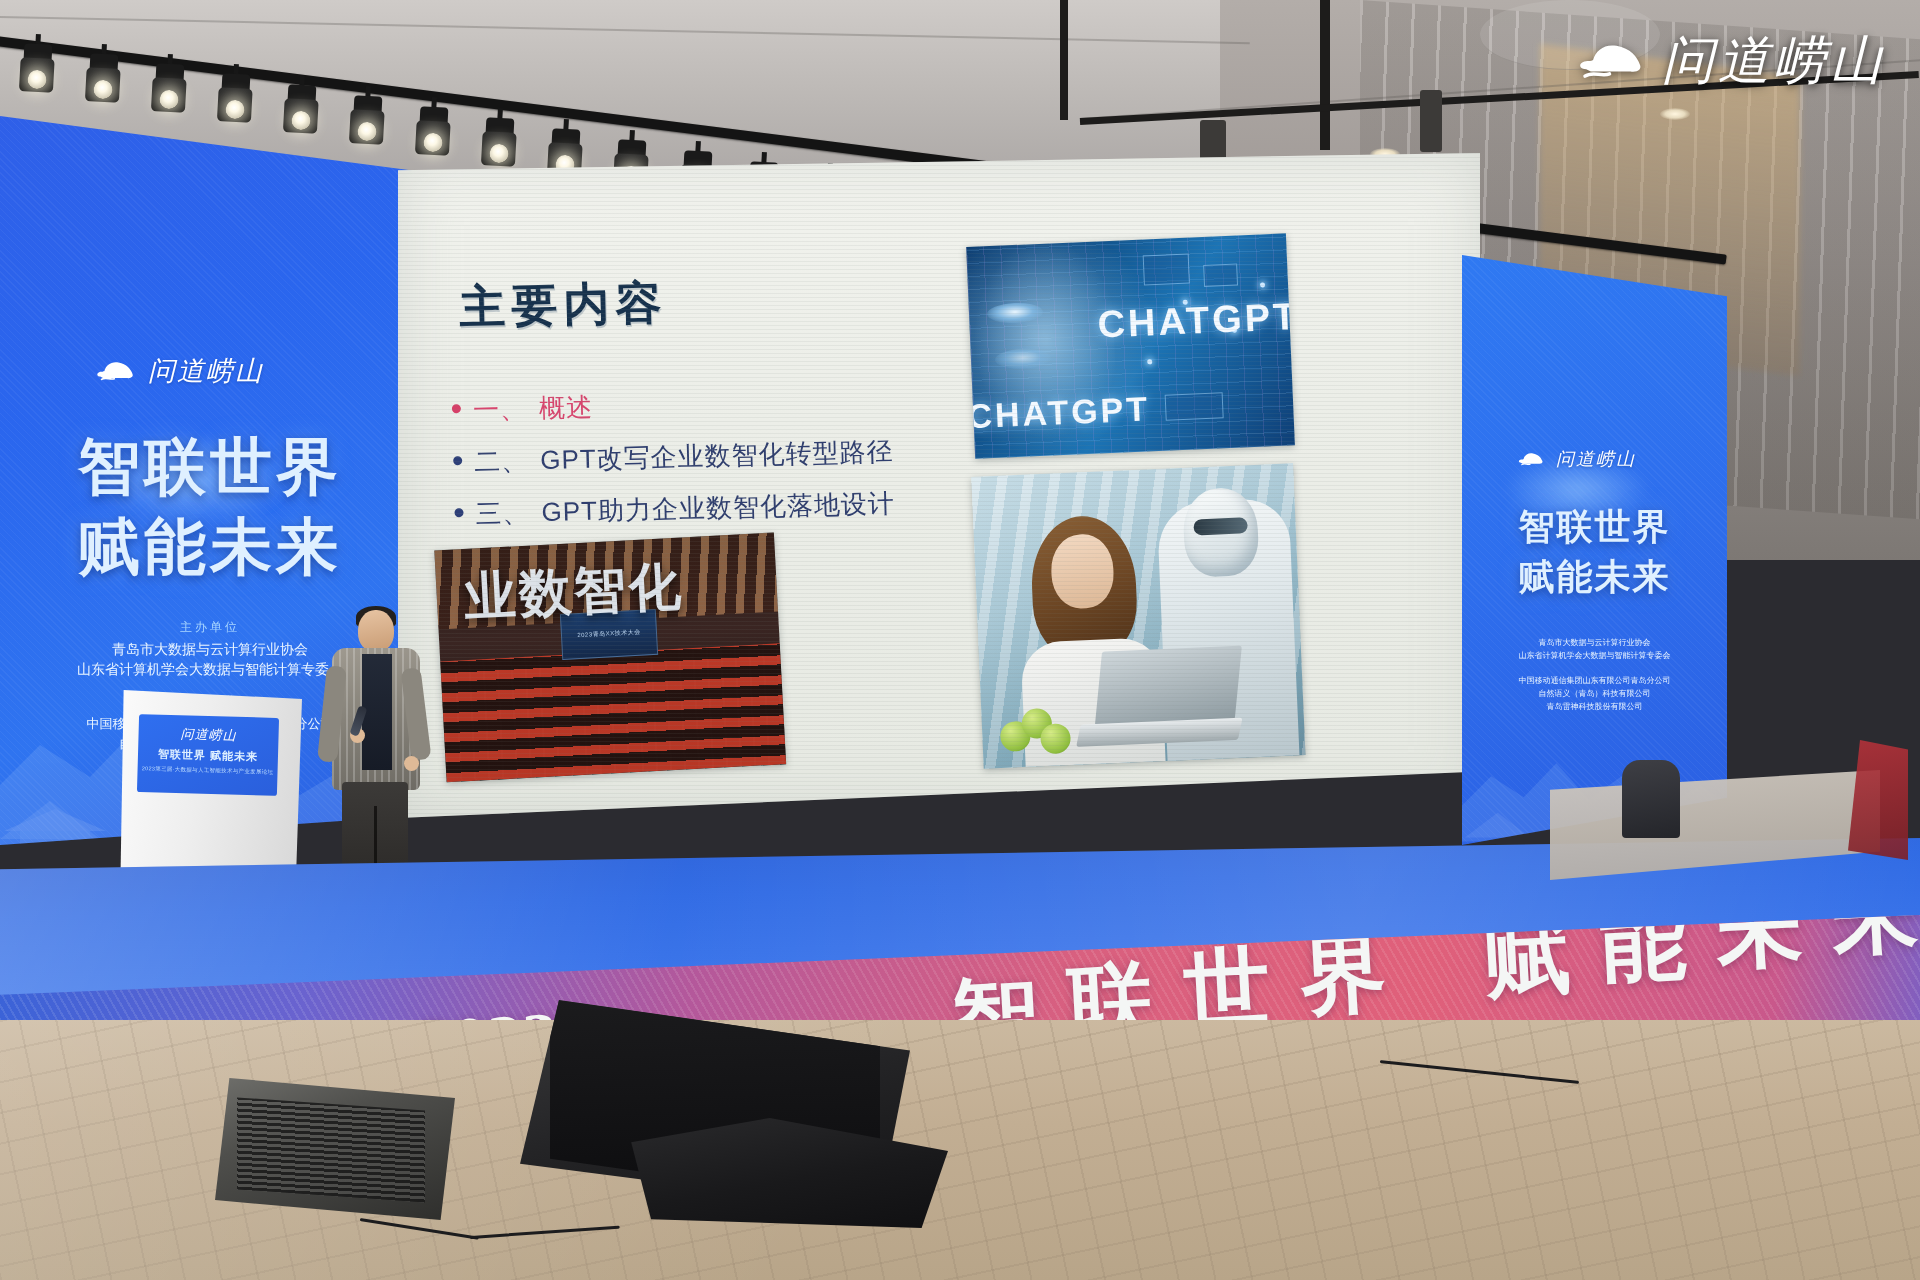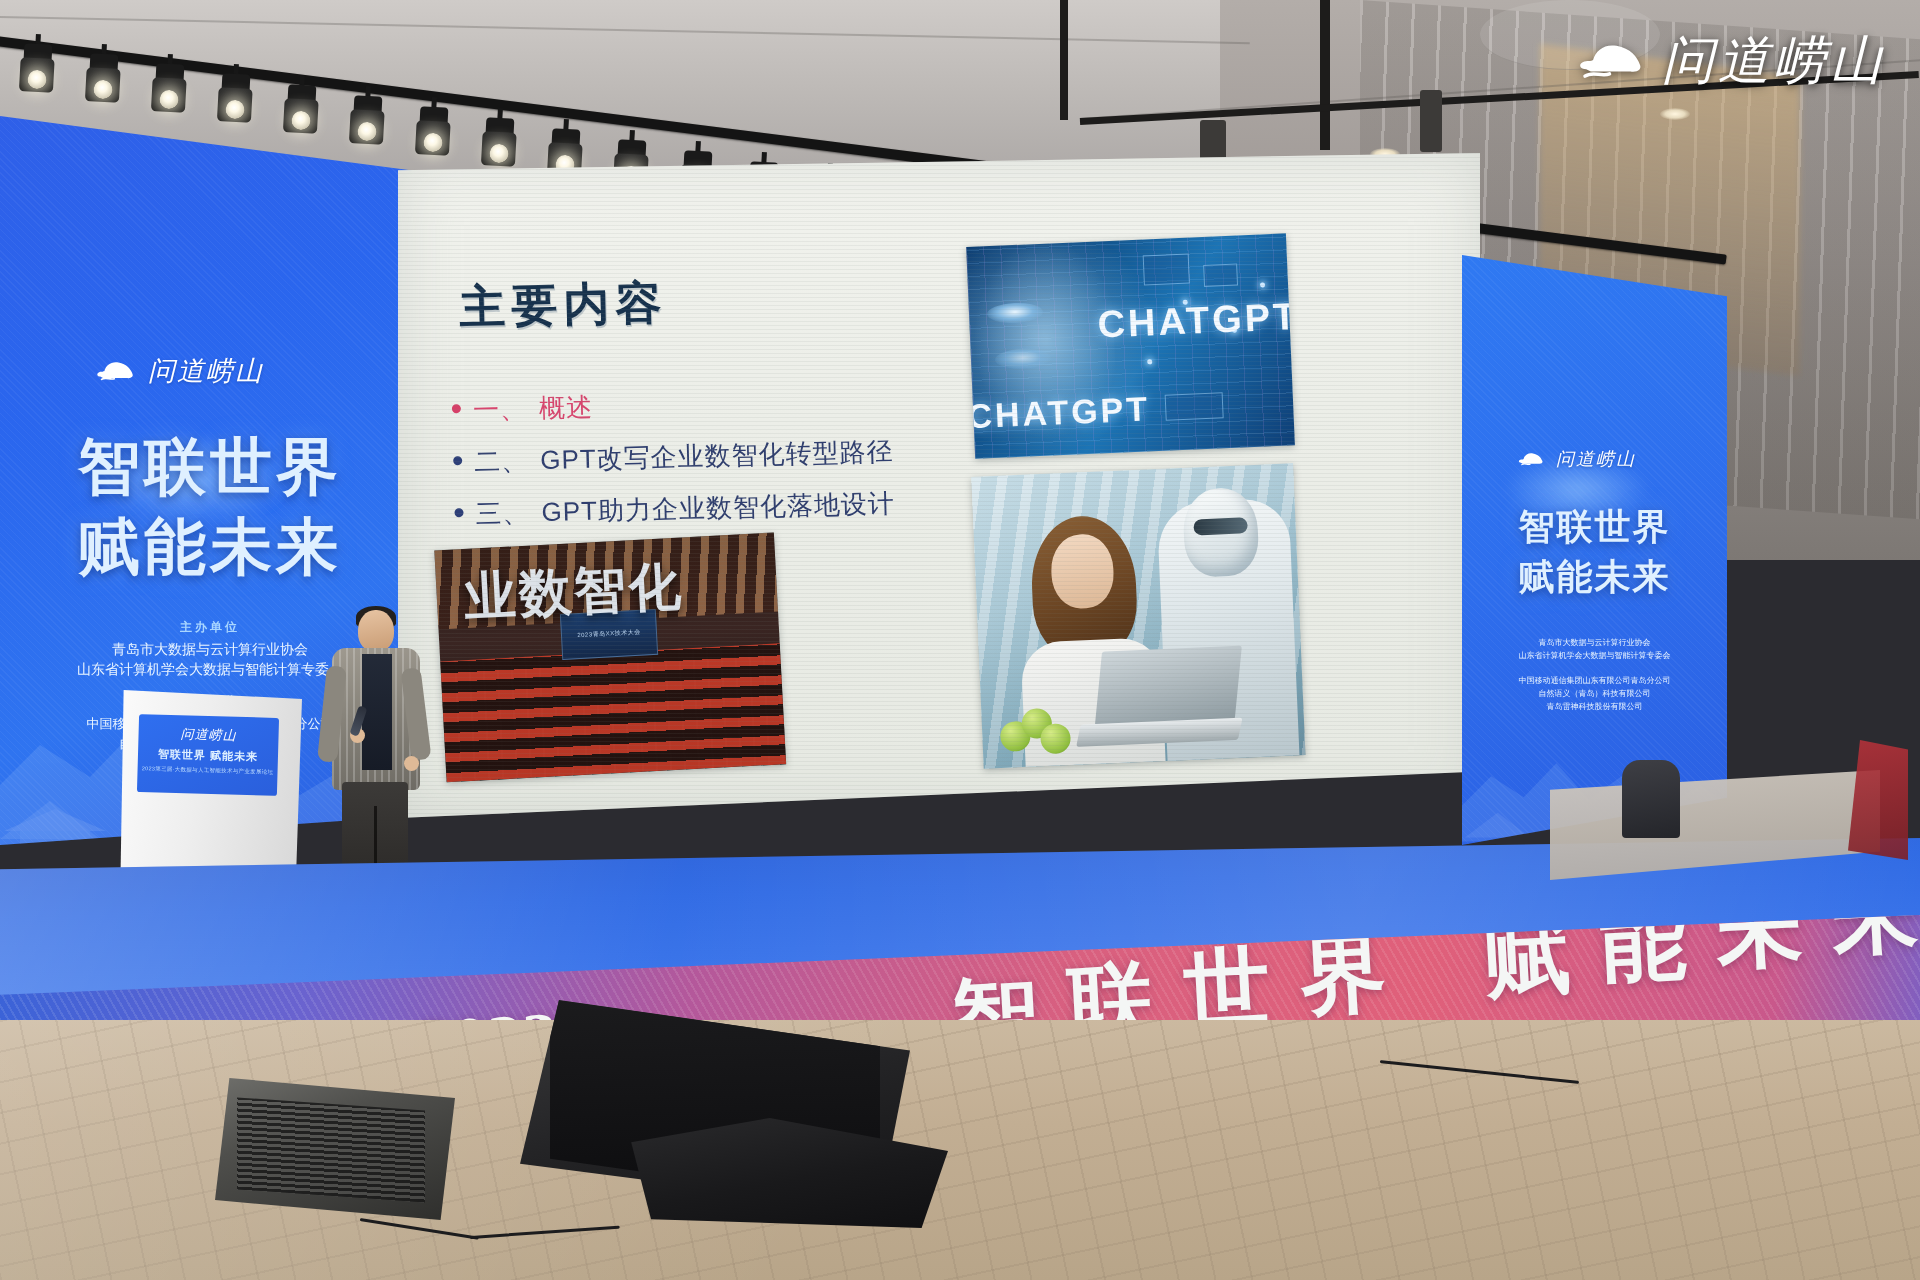--- a/index.html
+++ b/index.html
@@ -132,21 +132,21 @@
     font-style:italic; letter-spacing:2px; white-space:nowrap;
     text-shadow:0 1px 3px rgba(0,40,120,0.4);
   }
   .headline {
     position:absolute; left:0; width:100%; text-align:center;
     font-family:"Liberation Sans", sans-serif; font-weight:bold;
     color:#dff0ff; letter-spacing:4px; white-space:nowrap;
     text-shadow:0 3px 10px rgba(0,30,110,0.55), 0 0 22px rgba(140,200,255,0.35);
   }
   .org-block { position:absolute; left:0; width:100%; text-align:center; color:#d8ecff; }
-  .org-label { color:#a9d6ff; letter-spacing:3px;font-weight:bold; }
+  .org-label { color:#a9d6ff; letter-spacing:3px; }
   .org-line { color:#eaf5ff; white-space:nowrap; }
 
   
   .slide {
     position:absolute; left:398px; top:48px; width:1082px; height:665px;
     background:linear-gradient(178deg,#f2f3ee 0%,#eceee8 40%,#e6e9e2 100%);
     clip-path:polygon(0% 2.6%, 100% 0%, 100% 93%, 0% 100%);
     overflow:hidden;
     box-shadow:inset 0 0 60px rgba(190,195,190,0.5);
   }

